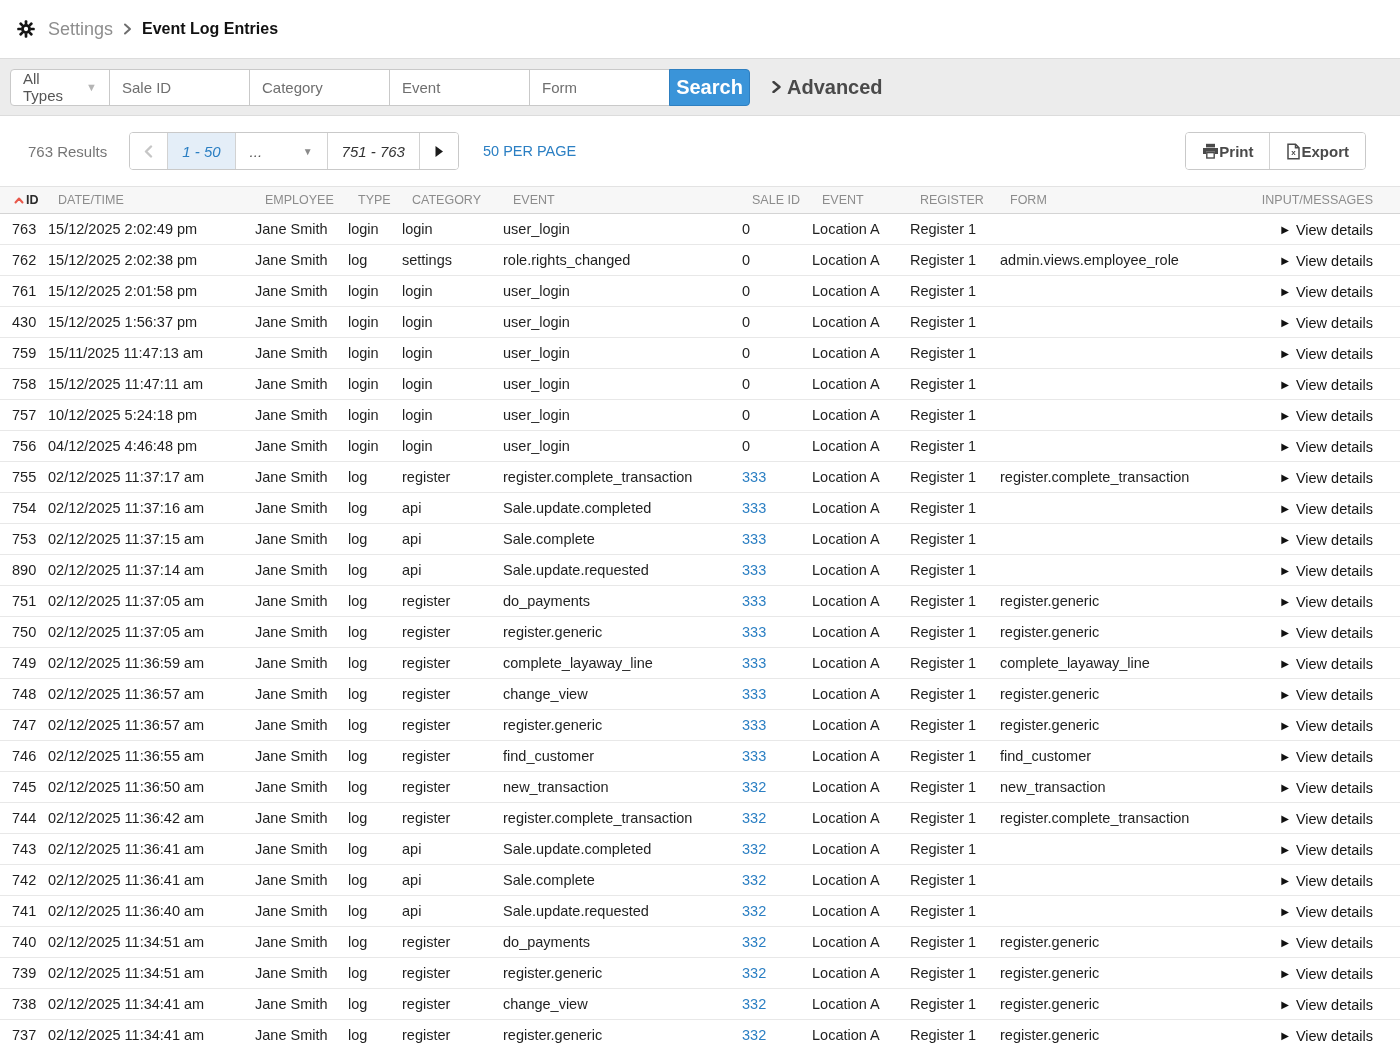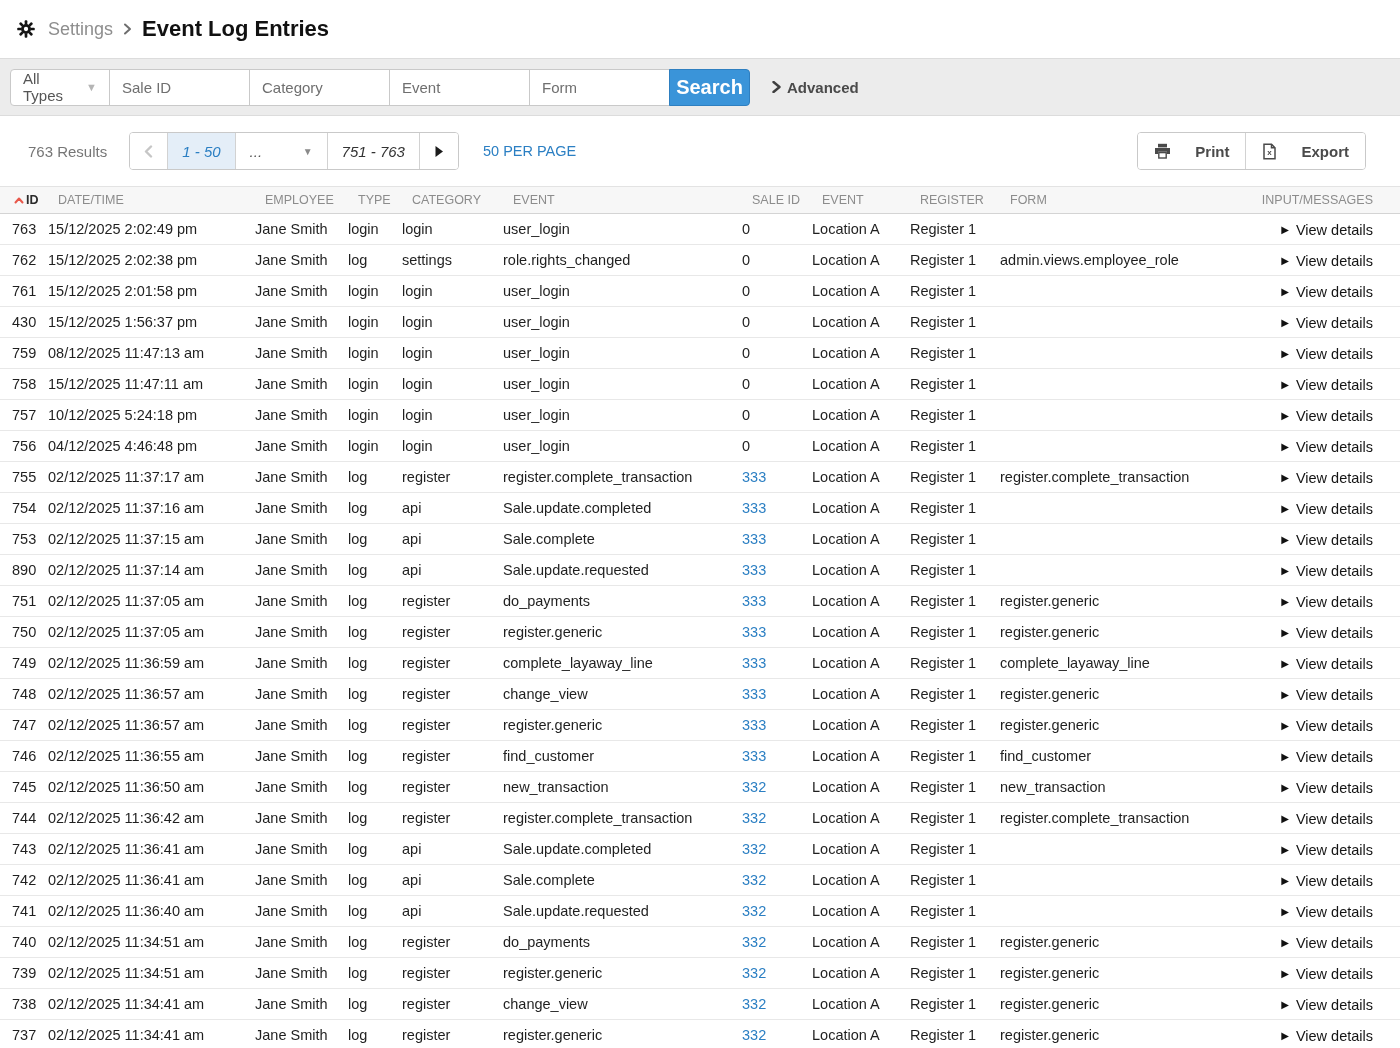--- a/index.html
+++ b/index.html
@@ -4,58 +4,58 @@
 <style>
   * { box-sizing: border-box; margin: 0; padding: 0; }
   html, body { width: 1400px; height: 1048px; overflow: hidden; background: #fff;
     font-family: "Liberation Sans", "DejaVu Sans", sans-serif; color: #1f1f1f; }
 
   
   .topbar { height: 58px; display: flex; align-items: center; padding: 0 16px; background: #fff; }
   .gear { display: inline-flex; margin-right: 12px; }
   .crumb-section { color: #8e8e8e; font-size: 18px; }
   .crumb-sep { margin: 0 10px; display: inline-flex; }
-  .crumb-page { color: #111; font-size: 22px; font-weight: 600; }
+  .crumb-page { color: #111; font-size: 16px; font-weight: 600; }
 
   
   .filterbar { height: 58px; background: #ececec; border-top: 1px solid #dcdcdc;
     border-bottom: 1px solid #dcdcdc; display: flex; align-items: center; padding: 0 10px; }
   .fgroup { display: flex; align-items: stretch; height: 37px; }
   .ffield { background: #fff; border: 1px solid #c9c9c9; margin-left: -1px;
     display: flex; align-items: center; padding: 0 12px; font-size: 15px; color: #555; }
   .ffield:first-child { margin-left: 0; border-radius: 4px 0 0 4px; }
   .f-select { width: 100px; justify-content: space-between; cursor: pointer; }
   .f-select .tri { color: #b5b5b5; font-size: 11px; margin-left: 8px; }
   .f-date { width: 230px; justify-content: space-between; color: #444; cursor: pointer; }
   .f-input { width: 141px; padding: 0; }
   .f-input input { width: 100%; height: 100%; border: 0; outline: none; padding: 0 12px;
     font-size: 15px; font-family: inherit; color: #444; background: transparent; }
   .f-input input::placeholder { color: #6f6f6f; opacity: 1; }
   .search-btn { height: 37px; width: 81px; margin-left: -1px; border: 1px solid #2e7fc0;
     border-radius: 0 4px 4px 0; color: #fff; font-size: 20px; font-weight: 600;
     font-family: inherit; cursor: pointer; }
-  .advanced { display: flex; align-items: center; margin-left: 22px; font-size: 15px;
+  .advanced { display: flex; align-items: center; margin-left: 22px; font-size: 20px;
     font-weight: 700; color: #4a4a4a; text-decoration: none; cursor: pointer; }
   .advanced svg { margin-right: 6px; }
 
   
   .pagebar { height: 70px; display: flex; align-items: center; padding: 0 28px; background: #fff; }
   .results { font-size: 15px; color: #767676; margin-right: 22px; }
   .pager { display: flex; align-items: stretch; height: 38px; border: 1px solid #c9c9c9;
     border-radius: 4px; overflow: hidden; background: #fff; }
   .pseg { display: flex; align-items: center; justify-content: center; padding: 0 14px;
     font-size: 15px; border-left: 1px solid #d2d2d2; cursor: pointer; color: #333; background: #fff; font-style: italic; }
   .pseg:first-child { border-left: 0; }
   .pseg.active { color: #2b7fc3; }
   .pseg.ellipsis { width: 92px; justify-content: space-between; color: #555; }
   .pseg.ellipsis .tri { color: #8a8a8a; font-size: 10px; }
   .perpage { margin-left: 24px; font-size: 14.5px; color: #2b7fc3; text-decoration: none; cursor: pointer; }
   .right-actions { margin-left: auto; display: flex; height: 38px; border: 1px solid #c9c9c9;
     border-radius: 4px; overflow: hidden; margin-right: 6px; }
-  .act-btn { display: flex; align-items: center; gap: 24px; padding: 0 16px; background: #fff;
+  .act-btn { display: flex; align-items: center; gap: 0; padding: 0 16px; background: #fff;
     border: 0; border-left: 1px solid #d2d2d2; font-size: 15px; font-weight: 700; color: #4a4a4a;
     font-family: inherit; cursor: pointer; }
   .act-btn:first-child { border-left: 0; }
 
   
   .tbl { width: 100%; }
   .thead { display: flex; align-items: center; height: 28px; background: #f7f7f7;
     border-top: 1px solid #e3e3e3; border-bottom: 1px solid #d4d4d4; padding-left: 14px;
     font-size: 12.5px; color: #8c8c8c; }
   .thead .hcell { white-space: nowrap; overflow: hidden; }
@@ -267,21 +267,21 @@
     <div class="cell c-form"></div>
     <div class="cell c-action">
       <span class="viewdetails">
         <span class="vd-tri">▶</span>
         <span class="vd-label">View details</span>
       </span>
     </div>
   </div>
       <div class="row">
     <div class="cell c-id">759</div>
-    <div class="cell c-date">08/12/2025 11:47:13 am</div>
+    <div class="cell c-date">15/11/2025 11:47:13 am</div>
     <div class="cell c-emp">Jane Smith</div>
     <div class="cell c-type">login</div>
     <div class="cell c-cat">login</div>
     <div class="cell c-event">user_login</div>
     <div class="cell c-sale">0</div>
     <div class="cell c-shop">Location A</div>
     <div class="cell c-reg">Register 1</div>
     <div class="cell c-form"></div>
     <div class="cell c-action">
       <span class="viewdetails">

